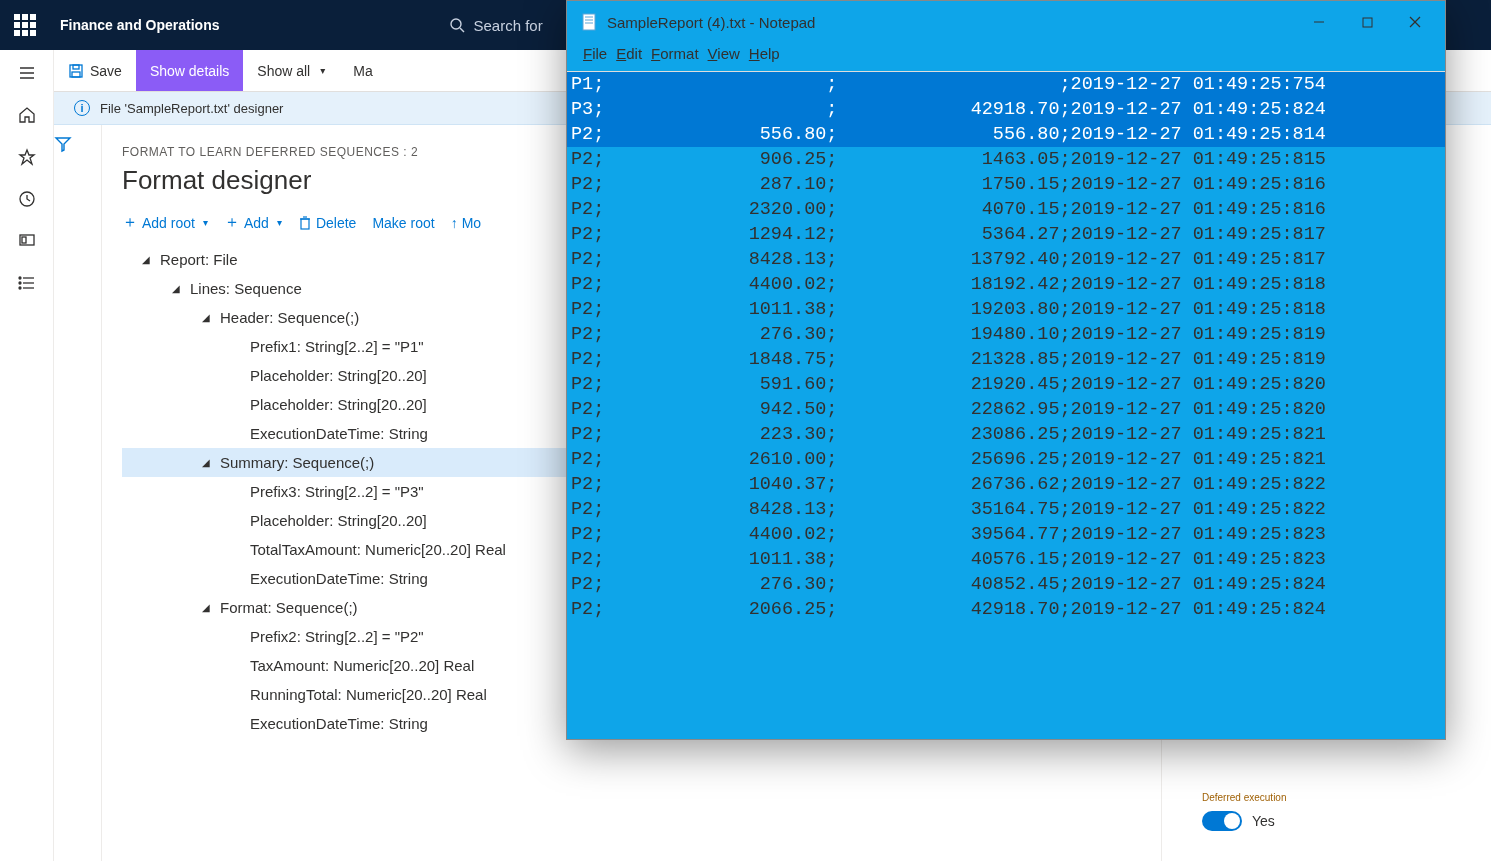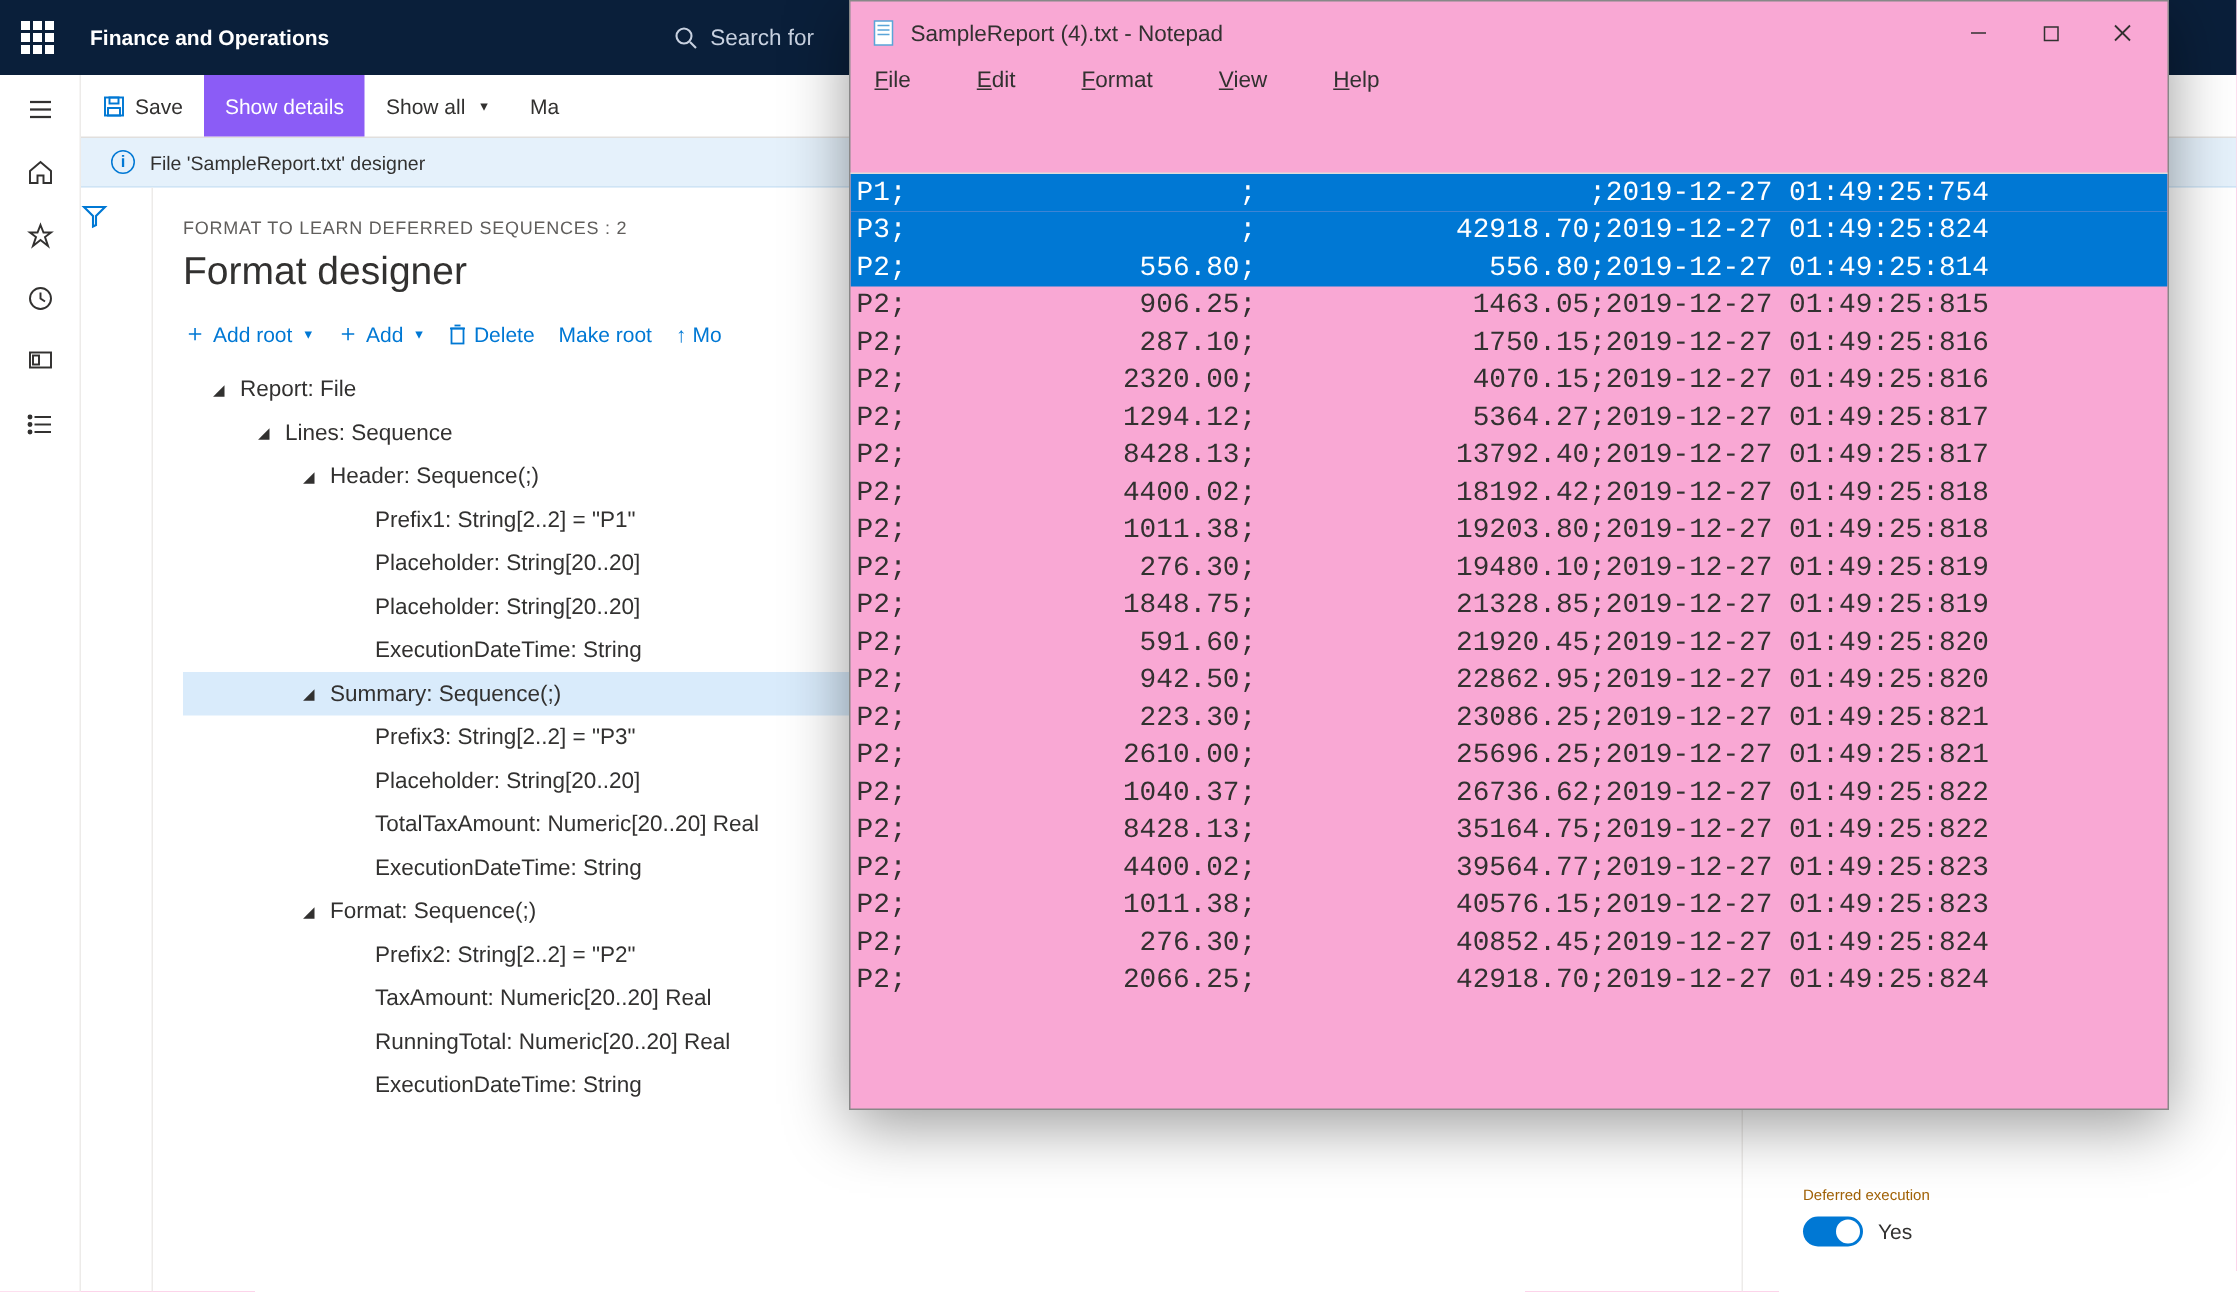--- a/index.html
+++ b/index.html
@@ -42,29 +42,29 @@
 .tree .node .exp { width: 12px; font-size: 10px; color: #323130; cursor:pointer; }
 .tree .node.selected { background: #d9ebfb; }
 .tree .ind1 { padding-left: 20px; } .tree .ind2 { padding-left: 50px; } .tree .ind3 { padding-left: 80px; } .tree .ind4 { padding-left: 110px; }
 
 
 .rightprops { padding: 30px 40px; border-left: 1px solid #edebe9; width: 330px; display:flex; flex-direction:column; justify-content:flex-end; gap:8px;}
 .toggle { width: 40px; height: 20px; background: #0078d4; border-radius: 10px; position: relative; }
 .toggle::after { content:''; position:absolute; right:2px; top:2px; width:16px; height:16px; background:#fff; border-radius:50%; }
 
 
-.notepad { position: absolute; top: 0; left: 566px; width: 880px; height: 740px; background: #f9a8d4; border: 1px solid #888; box-shadow: 0 10px 40px rgba(0,0,0,0.4); display: flex; flex-direction: column; font-family: "Segoe UI", Arial, sans-serif; }
+.notepad { position: absolute; top: 0; left: 566px; width: 880px; height: 740px; background: #0ea5e9; border: 1px solid #888; box-shadow: 0 10px 40px rgba(0,0,0,0.4); display: flex; flex-direction: column; font-family: "Segoe UI", Arial, sans-serif; }
 .np-title { height: 42px; display: flex; align-items: center; padding: 0 6px; font-size: 15px; }
 .np-title .icon { width: 18px; height: 18px; margin: 0 8px; }
 .np-title .wbtns { margin-left: auto; display: flex; }
 .np-title .wbtn { width: 48px; height: 42px; display: flex; align-items: center; justify-content: center; }
-.np-menu { height: 28px; display: flex; gap: 36px; padding: 0 12px; font-size: 15px; }
+.np-menu { height: 28px; display: flex; gap: 1px; padding: 0 12px; font-size: 15px; }
 .np-menu span { padding: 2px 4px; cursor:default; }
 .np-menu span:first-letter { text-decoration: underline; }
-.np-body { flex: 1; overflow: auto; font-family: Consolas, "Courier New", monospace; font-size: 18.5px; line-height: 25px; padding: 0; white-space: pre; border-top: 1px solid #ddd; position:relative;margin-top:44px; }
+.np-body { flex: 1; overflow: auto; font-family: Consolas, "Courier New", monospace; font-size: 18.5px; line-height: 25px; padding: 0; white-space: pre; border-top: 1px solid #ddd; position:relative; }
 .np-body .line { padding: 0 4px; }
 .np-body .line.sel { background: #0078d4; color: #fff; }
 .np-status { height: 28px; display: flex; align-items: center; border-top: 1px solid #ddd; font-size: 14px; }
 .np-status > div { padding: 0 14px; border-left: 1px solid #ddd; height: 100%; display:flex; align-items:center; }
 .np-status > div:first-child { flex:1; border-left:none; }
 .np-spacer { width: 250px; }
 .caret-d::after { content: "▾"; font-size:10px; margin-left:4px; }
 svg { display:block; }
 
 

